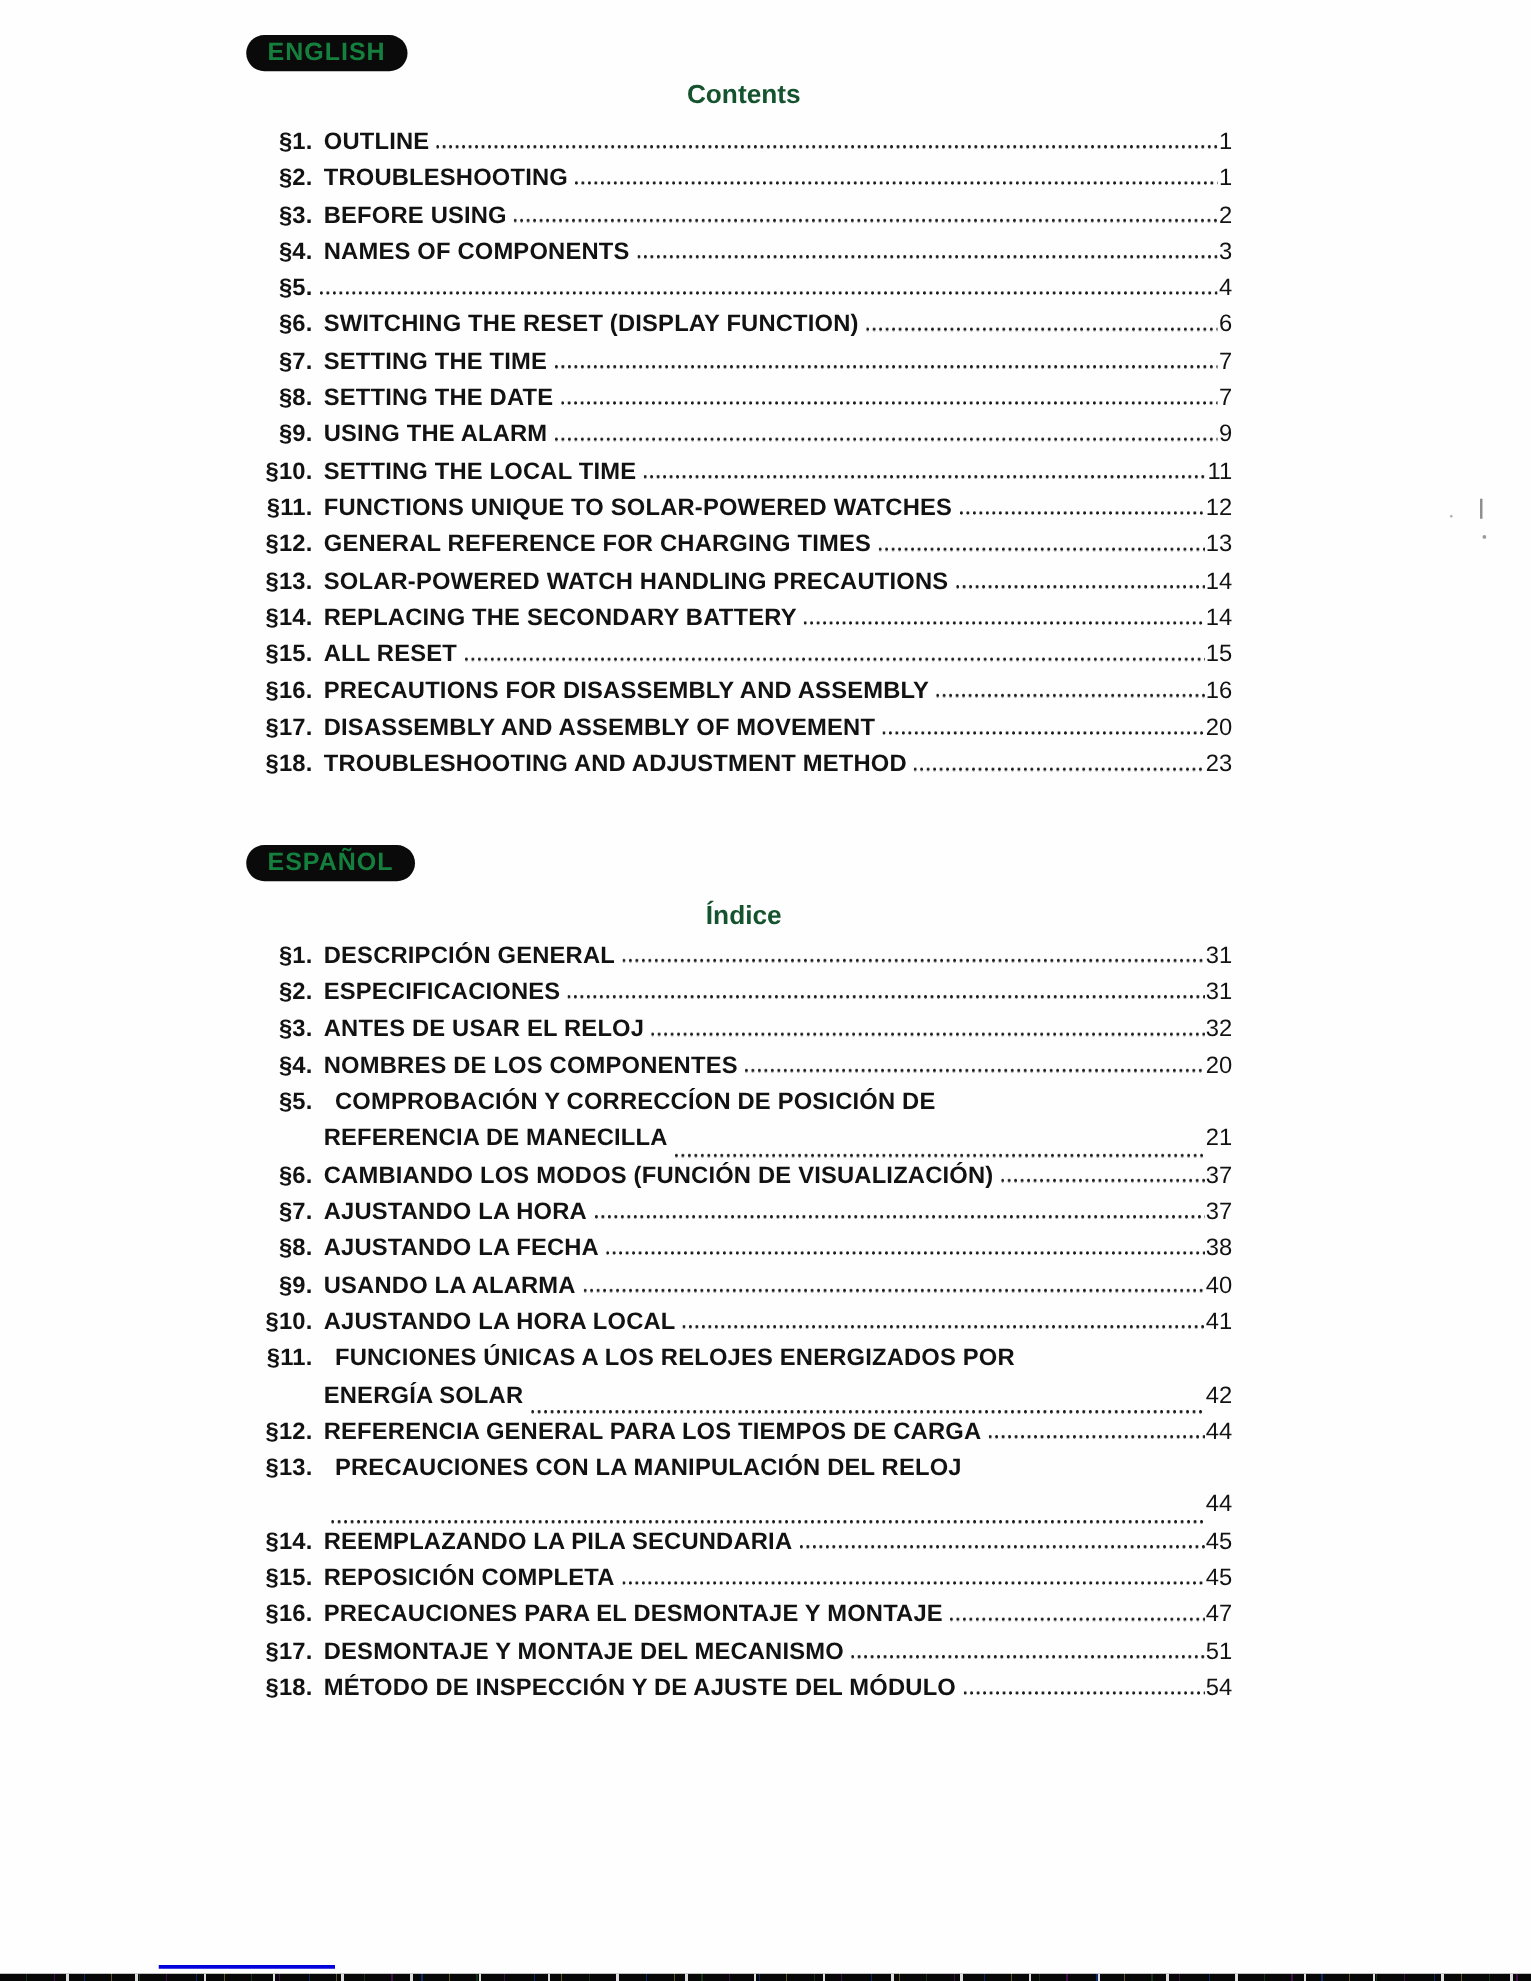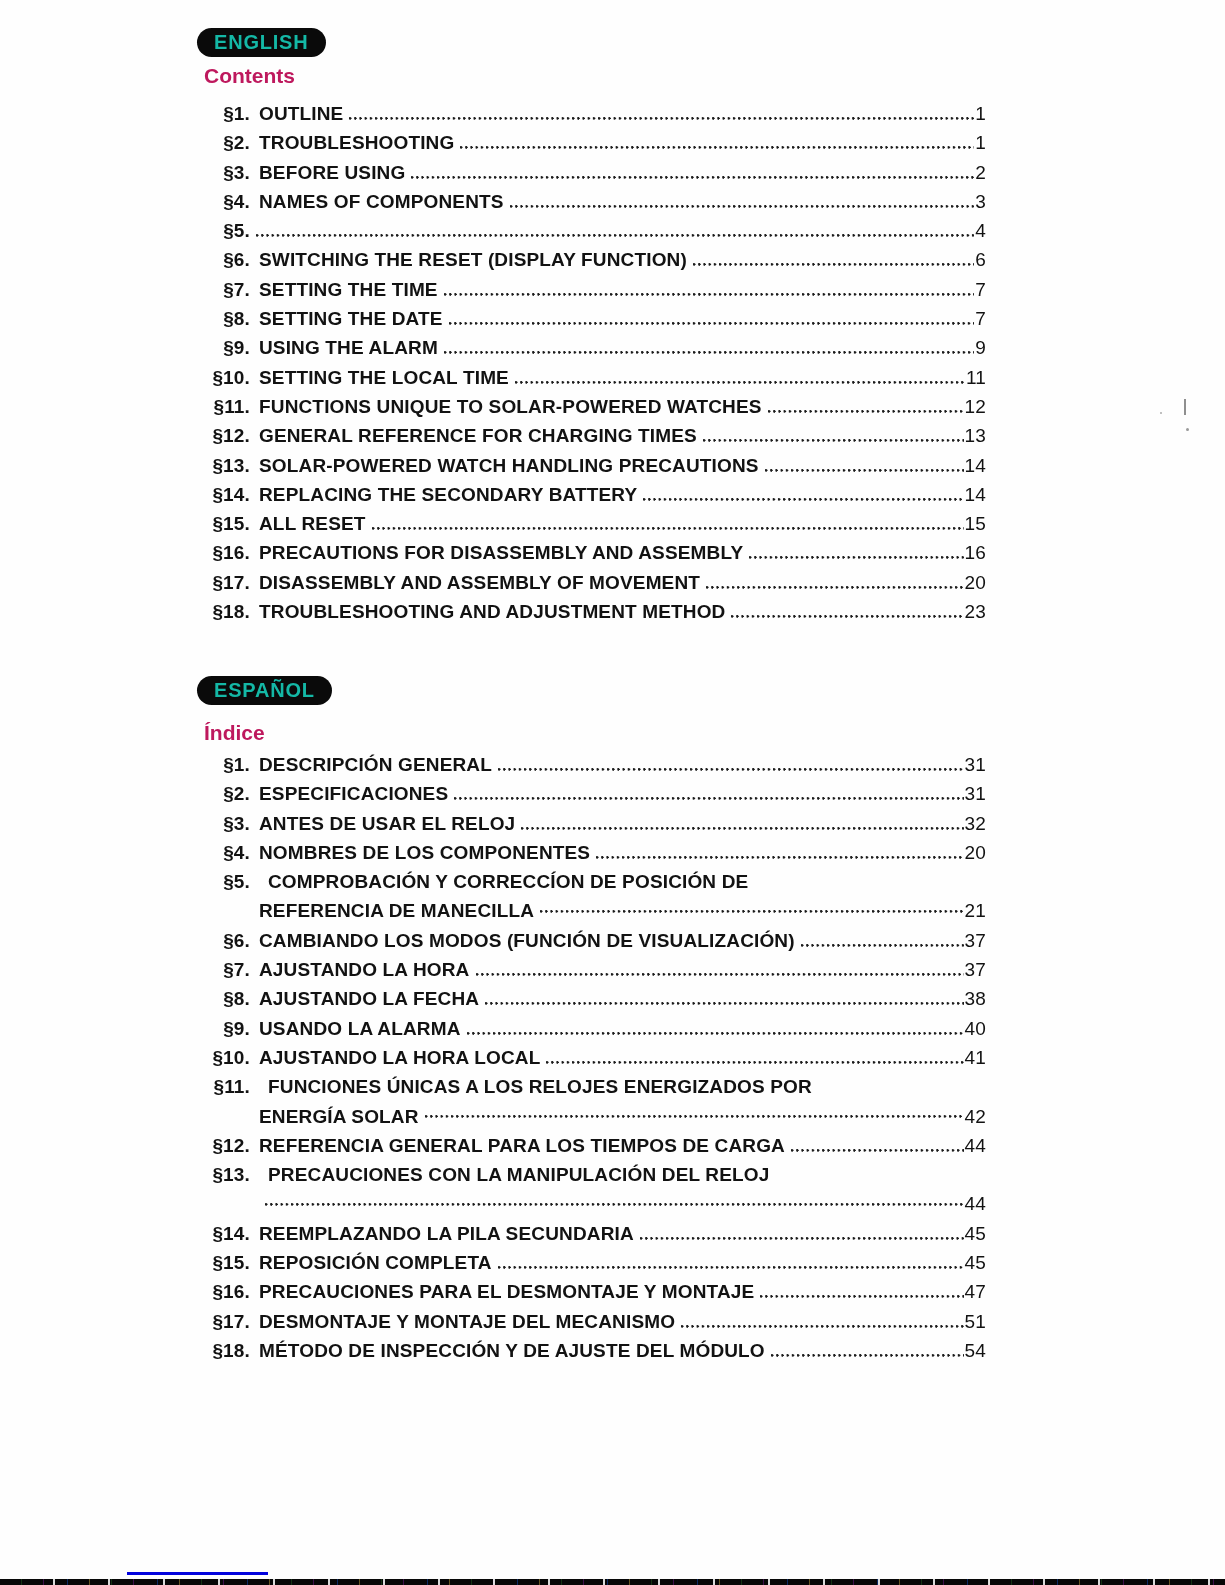--- a/index.html
+++ b/index.html
@@ -16,43 +16,44 @@
     font-family: "Liberation Sans", "DejaVu Sans", sans-serif;
     color: #121212;
   }
 
   
   .lang-badge {
     position: absolute;
     left: 197px;
     height: 29px;
     background: #0a0a0a;
-    color: #14b8a6;
+    color: #15803d;
     border-radius: 15px;
     display: inline-flex;
     align-items: center;
     justify-content: center;
     padding: 0 17px;
     font-size: 20px;
     font-weight: 700;
     letter-spacing: 0.8px;
     white-space: nowrap;
   }
   #badge-0 { top: 28px; }
   #badge-1 { top: 676px; }
 
   
   .section-heading {
     position: absolute;
     left: 204px;
     width: 782px;
     margin: 0;
+    text-align: center;
     font-size: 21px;
     font-weight: 700;
-    color: #be185d;
+    color: #14532d;
   }
   #heading-0 { top: 64px; }
   #heading-1 { top: 721px; }
 
   
   .toc {
     position: absolute;
     left: 204px;
     width: 782px;
   }
@@ -94,21 +95,21 @@
   }
   
   .toc-body {
     flex: 1 1 auto;
     margin-left: 9px;
     min-width: 0;
   }
   .toc-line1 { white-space: nowrap; }
   .toc-line2 {
     display: flex;
-    align-items: center;
+    align-items: flex-end;
   }
   .toc-line2 .toc-title { margin-left: 0; }
 
   
   .blue-underline {
     position: absolute;
     left: 127px;
     top: 1572px;
     width: 141px;
     height: 2.5px;

